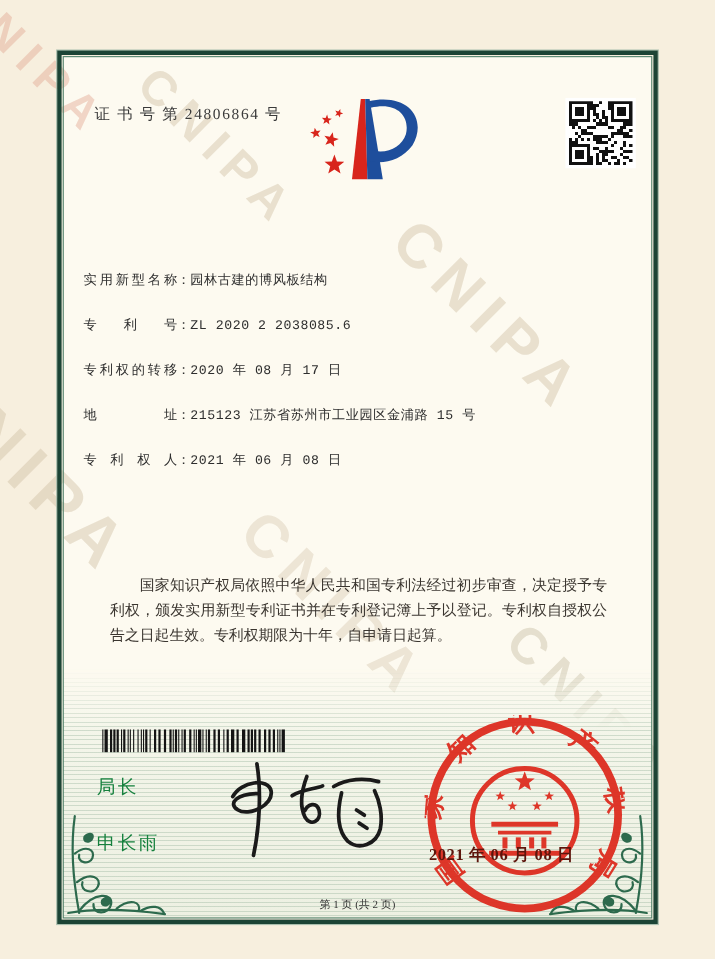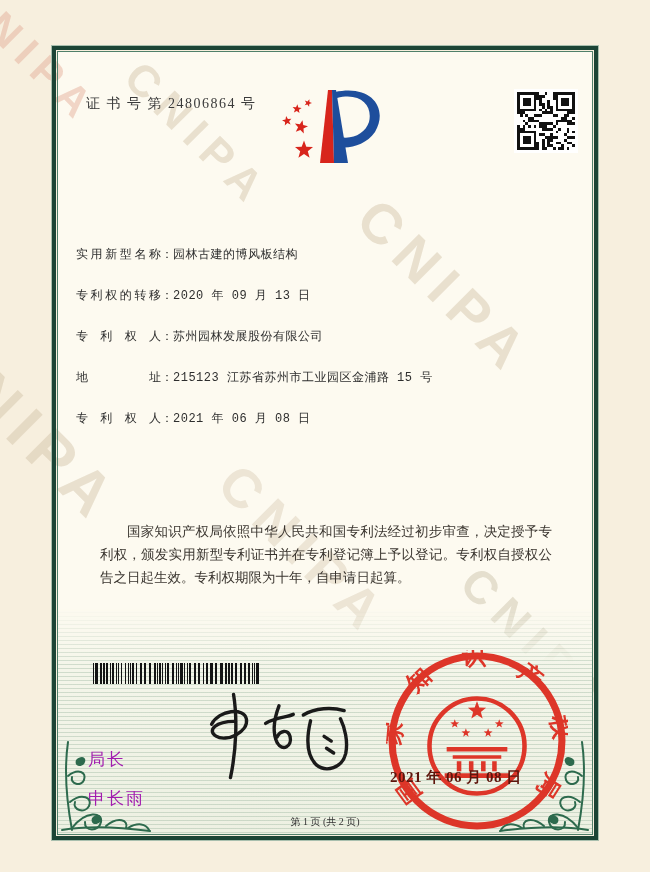--- a/index.html
+++ b/index.html
@@ -73,24 +73,24 @@
   .fvalue{display:inline-block; vertical-align:top; letter-spacing:0.5px;}
   .grp2{position:absolute; left:242px; top:0;}
   
   .body-text{
     position:absolute; left:88px; top:508px; width:476px; z-index:3;
     font-size:13.5px; line-height:23px; color:#3a352f; text-align:justify;
   }
   .body-text p{margin:12px; text-indent:2em;}
   
   .barcode{position:absolute; left:92px; top:663px; width:172px; height:21px; z-index:3;}
-  .director{position:absolute; left:88px; top:748px; z-index:3;
+  .director{position:absolute; left:88px; top:704px; z-index:3;
     font-family:"Liberation Sans","DejaVu Sans",sans-serif;
-    font-size:17px; font-weight:500; color:#a21caf; letter-spacing:2px;}
-  .director .name{margin-top:16px;}
+    font-size:17px; font-weight:500; color:#15803d; letter-spacing:2px;}
+  .director .name{margin-top:28px;}
   .signature{position:absolute; left:192px; top:686px; width:168px; height:98px; z-index:3;}
   .seal{position:absolute; left:386px; top:650px; width:182px; height:182px; z-index:3; opacity:0.94;}
   .seal-date{
     position:absolute; left:390px; top:768px; width:150px; z-index:4;
     font-size:15px; font-weight:600; letter-spacing:0.5px; color:#5d150c;
   }
   .footer{
     position:absolute; left:52px; top:815px; width:546px; z-index:3;
     text-align:center; font-size:10px; color:#333;
   }
@@ -350,24 +350,24 @@
         <rect x="18" y="20" width="1" height="1" fill="#111"></rect>
       </svg>
   </div>
 
 
   <div class="fields">
     <div class="frow">
       <span class="flabel">实用新型名称</span><span class="fcolon">：</span><span class="fvalue">园林古建的博风板结构</span>
     </div>
     <div class="frow">
-      <span class="flabel">专利权的转移</span><span class="fcolon">：</span><span class="fvalue">2020 年 09 月 13 日</span>
+      <span class="flabel">专利号</span><span class="fcolon">：</span><span class="fvalue">ZL 2020 2 2038085.6</span>
     </div>
     <div class="frow">
-      <span class="flabel">专利权人</span><span class="fcolon">：</span><span class="fvalue">苏州园林发展股份有限公司</span>
+      <span class="flabel">专利权的转移</span><span class="fcolon">：</span><span class="fvalue">2020 年 08 月 17 日</span>
     </div>
     <div class="frow">
       <span class="flabel">地址</span><span class="fcolon">：</span><span class="fvalue">215123 江苏省苏州市工业园区金浦路 15 号</span>
     </div>
     <div class="frow">
       <span>
         <span class="flabel">专利权人</span><span class="fcolon">：</span><span class="fvalue">2021 年 06 月 08 日</span>
       </span>
     </div>
   </div>

